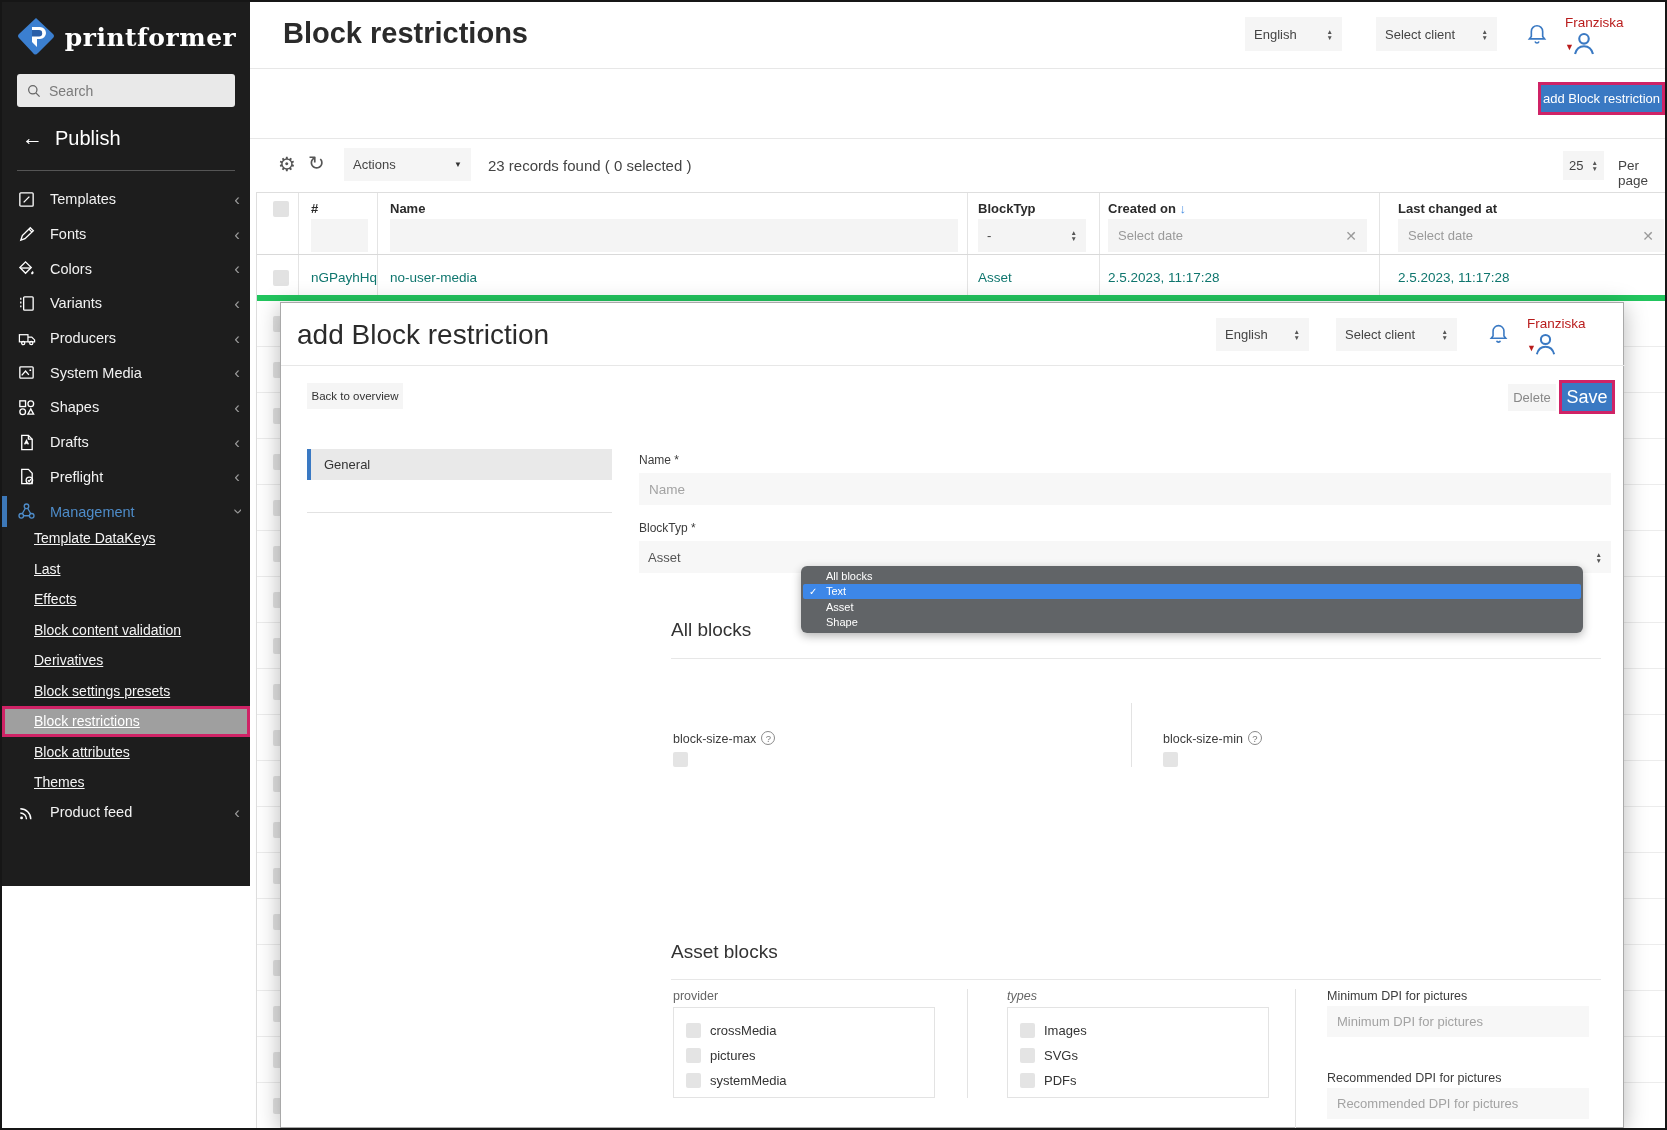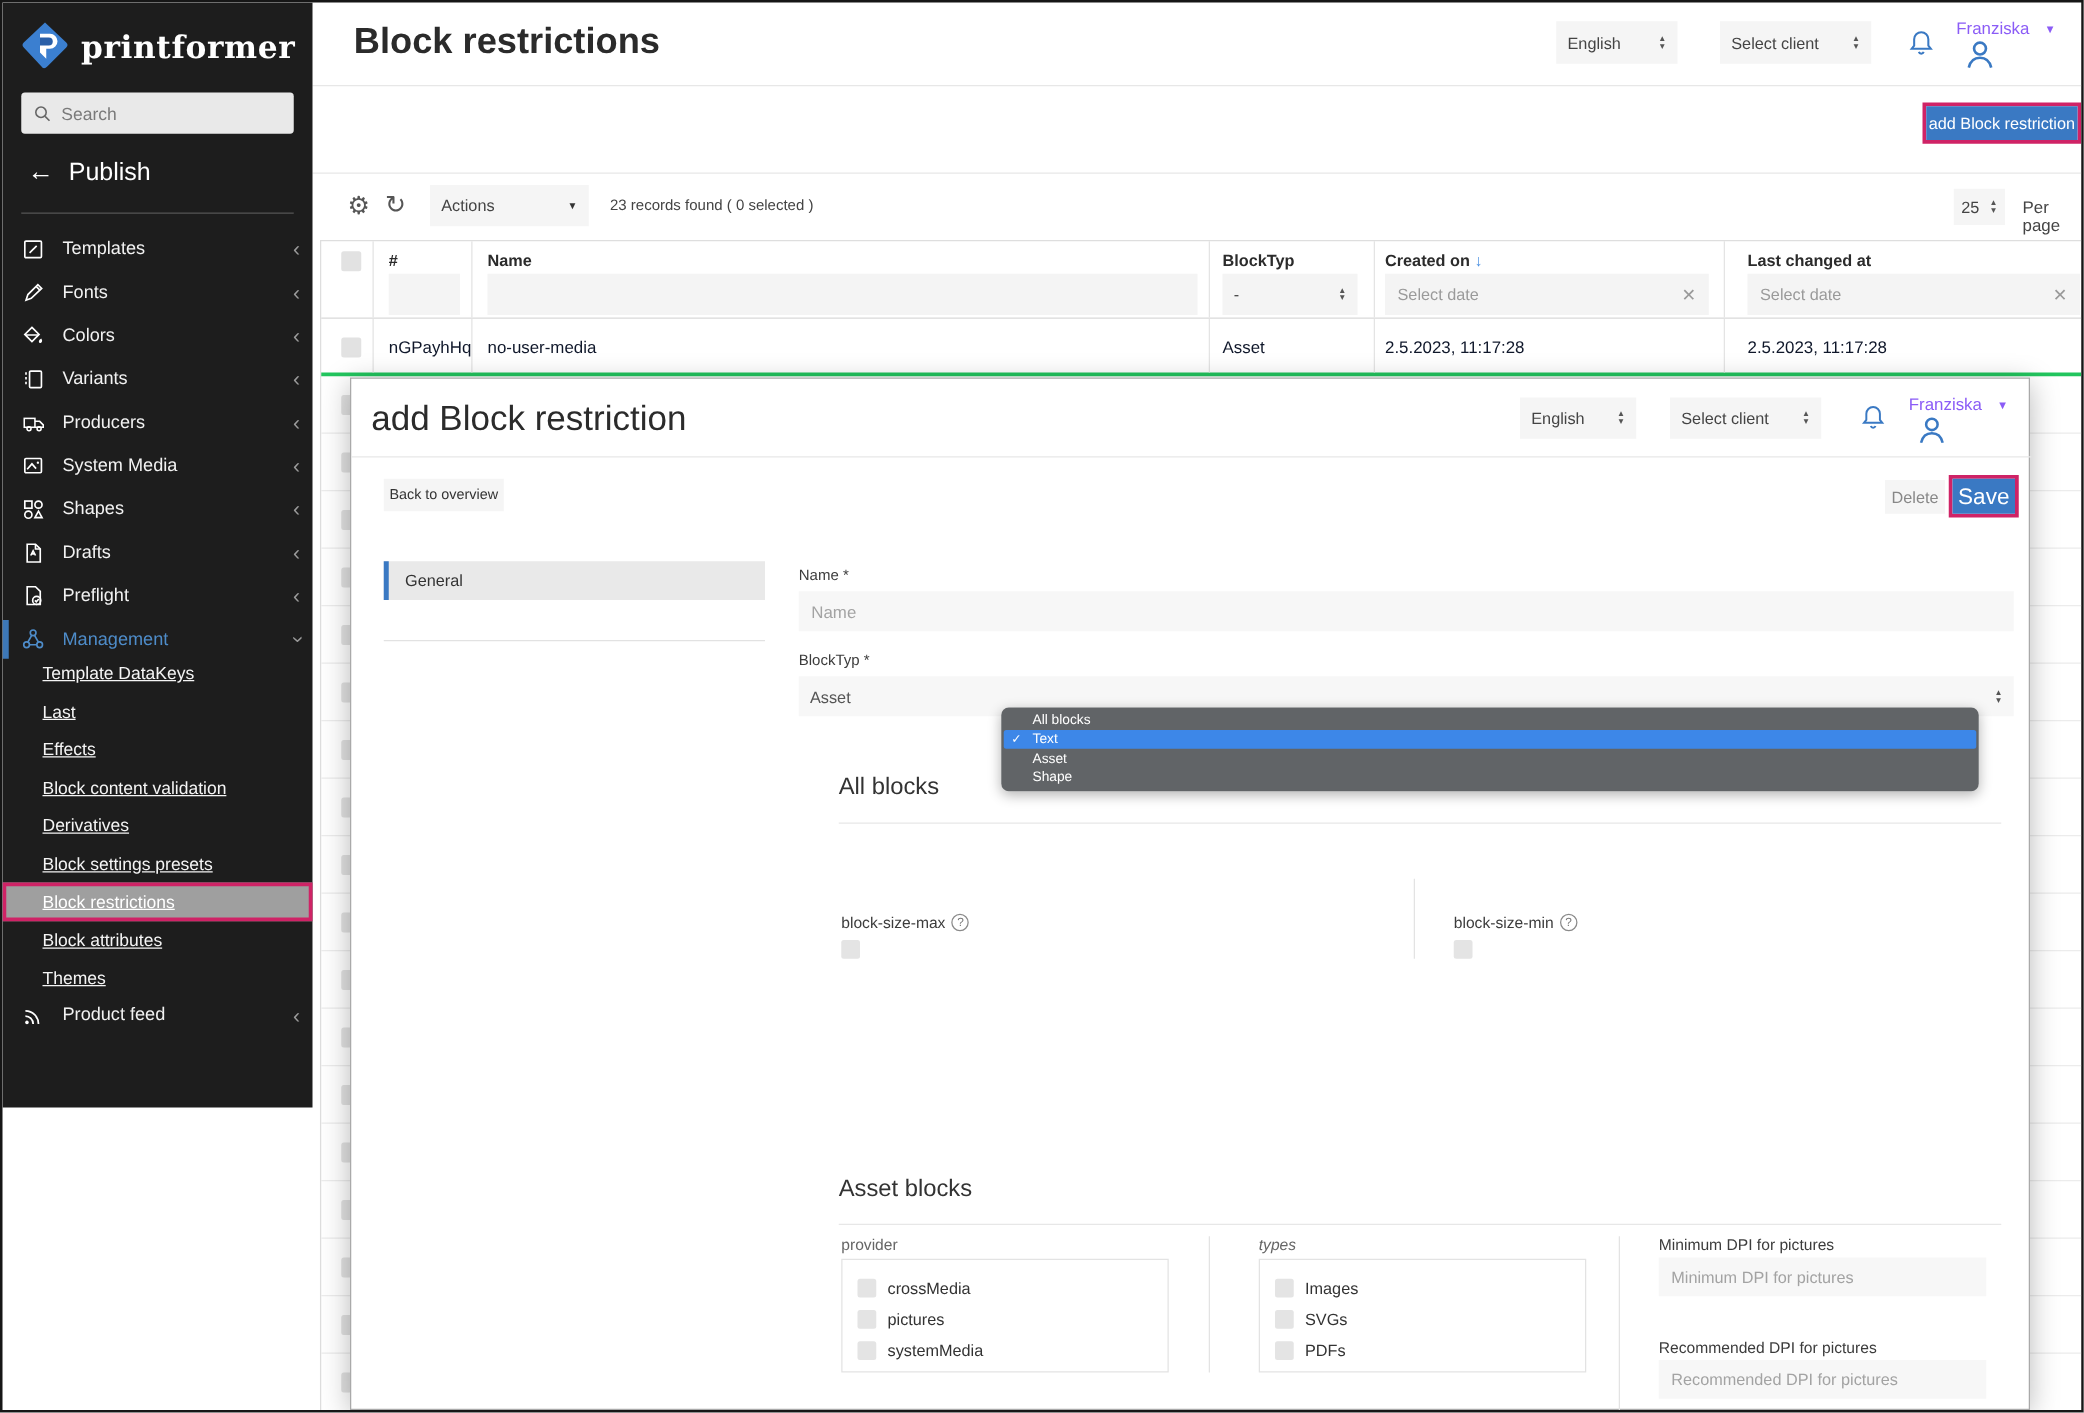--- a/index.html
+++ b/index.html
@@ -31,33 +31,33 @@
   .sub-item.active{ background:#9f9f9f; color:#fff; border:3px solid #cf2366; padding-left:29px; }
   .nav-bottom{ position:absolute; left:0; top:793px; width:248px; }
 
   
   .page-title{ position:absolute; left:281px; top:15px; font-size:29px; color:#2b2b2b; z-index:1; }
   .sel{ background:#f5f5f5; display:flex; align-items:center; justify-content:space-between; padding:0 9px; font-size:13px; color:#444; cursor:pointer; }
   .updown{ display:flex; flex-direction:column; line-height:5px; font-size:6.5px; color:#555; gap:1px; }
   .hline{ position:absolute; background:#e7e7e7; height:1px; }
   .vline{ position:absolute; background:#e3e3e3; width:1px; }
   .bell svg, .person svg{ display:block; }
-  .user-name{ color:#8b5cf6; font-size:13.5px; display:flex; gap:12px; align-items:center; cursor:pointer; }
+  .user-name{ color:#b91c1c; font-size:13.5px; display:flex; gap:12px; align-items:flex-start; cursor:pointer;flex-direction:column; }
   .user-name .caret{ font-size:9px; }
   .annot{ border:3px solid #cf2366; z-index:30; position:absolute; }
   .btn-blue{ width:100%; height:100%; background:#3a79c3; color:#fff; font-size:13px; border:none; cursor:pointer; font-family:inherit; }
 
   
   .icon-btn{ color:#555; font-family:"DejaVu Sans", sans-serif; cursor:pointer; }
-  .records{ font-size:12px; color:#444; }
+  .records{ font-size:15px; color:#444; }
 
   
   .table{ position:absolute; left:254px; top:190px; right:0; bottom:0; border-left:1px solid #dedede; border-top:1px solid #dedede; z-index:1; }
   .thead{ position:relative; height:62px; border-bottom:1px solid #d9d9d9; }
-  .trow{ position:relative; height:46px; border-bottom:3px solid #22c55e; font-size:13.5px; color:#0f172a; }
+  .trow{ position:relative; height:46px; border-bottom:6px solid #22c55e; font-size:13.5px; color:#0f766e; }
   .cell-b{ position:absolute; top:0; bottom:0; border-left:1px solid #e4e4e4; }
   .th-label{ position:absolute; top:8px; font-weight:bold; font-size:13px; color:#2b2b2b; }
   .f-inp{ position:absolute; top:26px; height:33px; background:#f4f4f4; border:none; outline:none; font-size:13px; color:#444; padding:0 8px; font-family:inherit; }
   .f-inp::placeholder{ color:#9a9a9a; }
   .chk{ width:16px; height:16px; background:#e2e2e2; border-radius:2px; }
   .ghost-row{ height:46px; border-bottom:1px solid #ececec; position:relative; }
   .ghost-row .chk{ position:absolute; left:16px; top:15px; }
   .x-clear{ color:#999; font-size:14px; cursor:pointer; }
 
   

